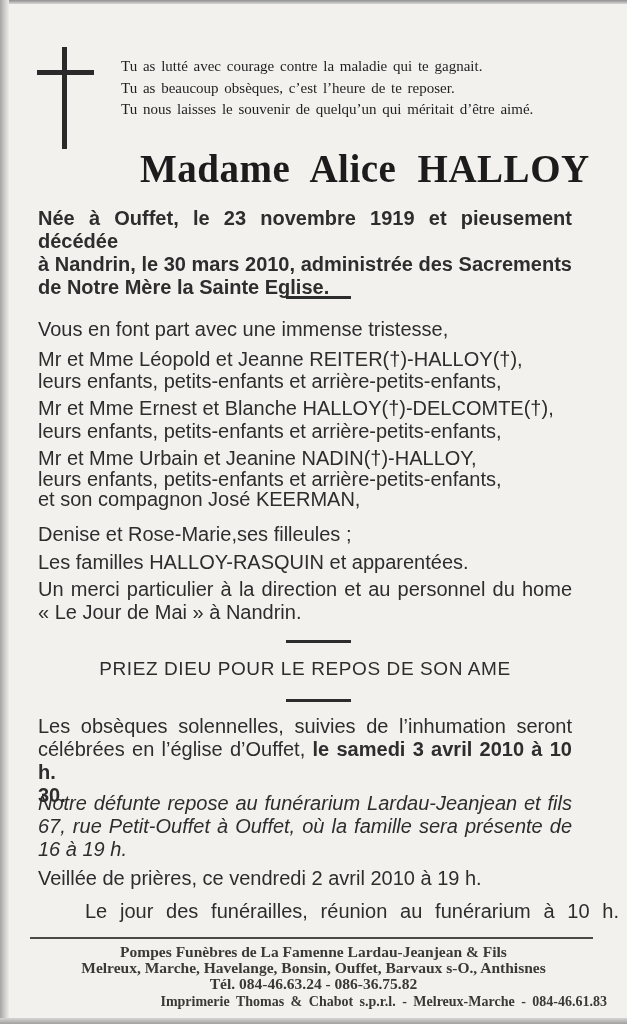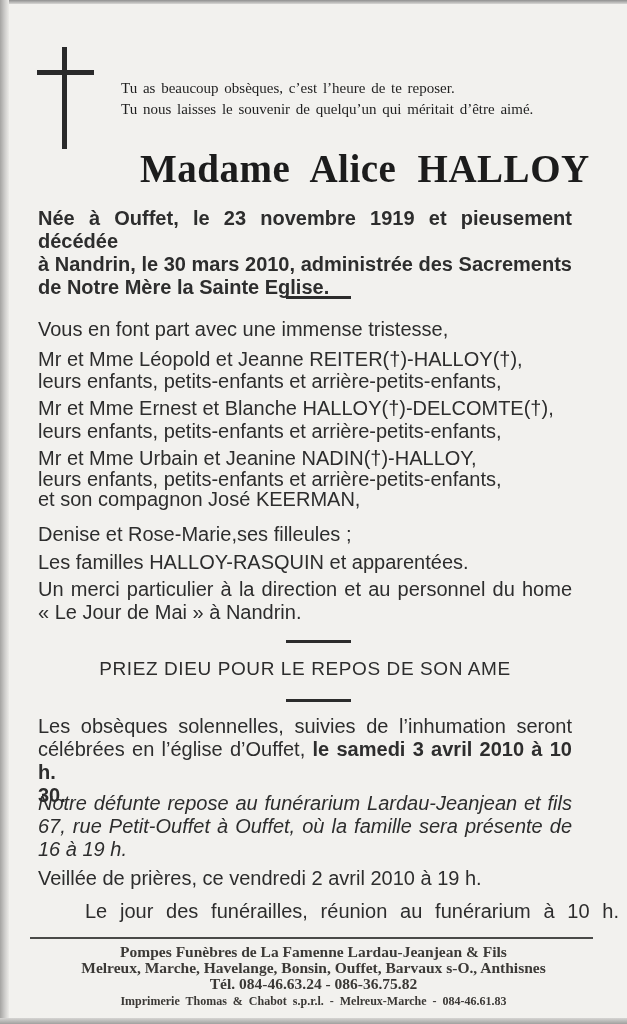--- a/index.html
+++ b/index.html
@@ -59,39 +59,40 @@
   }
 
   .footer-rule { position:absolute; left:30px; top:937px; width:563px; height:2px;
                  background:#4a4a48; }
   .footer {
     position:absolute; left:20px; top:944px; width:587px; text-align:center;
     font-family:"Liberation Serif", serif; font-weight:bold;
     font-size:15.5px; line-height:16px; color:#3b3936;
   }
   .printer {
-    position:absolute; left:20px; top:994px; width:587px; text-align:center;
+    position:absolute; left:20px; top:994px; width:587px; text-align:right;
     font-family:"Liberation Serif", serif; font-weight:bold;
-    font-size:12px; color:#3b3936; word-spacing:3px;
+    font-size:14px; color:#3b3936; word-spacing:3px;
   }
 </style>
 </head>
 <body>
 
 <div class="page">
 
   <div class="edge-top"></div>
   <div class="edge-left"></div>
   <div class="edge-bottom"></div>
 
   <div>
     <div class="cross-bar" style="left:62px; top:47px; width:5px; height:102px;"></div>
     <div class="cross-bar" style="left:37px; top:70px; width:57px; height:5px;"></div>
   </div>
 
+  <div class="epi" style="top:58px;">Tu as lutté avec courage contre la maladie qui te gagnait.</div>
   <div class="epi" style="top:80px;">Tu as beaucoup obsèques, c’est l’heure de te reposer.</div>
   <div class="epi" style="top:101px;">Tu nous laisses le souvenir de quelqu’un qui méritait d’être aimé.</div>
 
   <div class="title">Madame Alice HALLOY</div>
 
   <div class="block" style="top:207px;font-weight:bold;">
     <div class="just">Née à Ouffet, le 23 novembre 1919 et pieusement décédée</div>
     <div class="just">à Nandrin, le 30 mars 2010, administrée des Sacrements</div>
     <div>de Notre Mère la Sainte Eglise.</div>
   </div>

